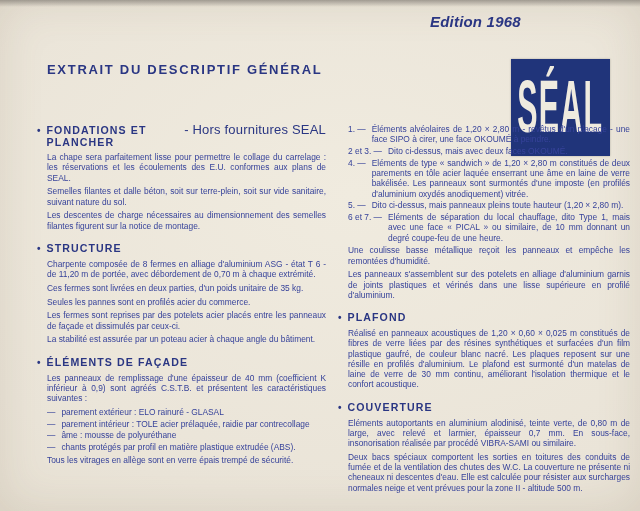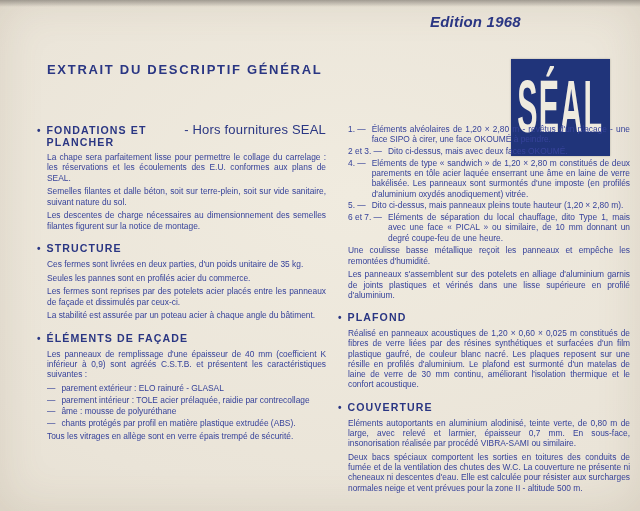--- a/index.html
+++ b/index.html
@@ -84,20 +84,21 @@
         <div class="p">Semelles filantes et dalle béton, soit sur terre-plein, soit sur vide sanitaire, suivant nature du sol.</div>
         <div class="p">Les descentes de charge nécessaires au dimensionnement des semelles filantes figurent sur la notice de montage.</div>
       </div>
     </div>
 
     <div class="section">
       <div class="sec-head">
         <span>STRUCTURE</span>
       </div>
       <div class="blocks">
+        <div class="p">Charpente composée de 8 fermes en alliage d'aluminium ASG - état T 6 - de 11,20 m de portée, avec débordement de 0,70 m à chaque extrémité.</div>
         <div class="p">Ces fermes sont livrées en deux parties, d'un poids unitaire de 35 kg.</div>
         <div class="p">Seules les pannes sont en profilés acier du commerce.</div>
         <div class="p">Les fermes sont reprises par des potelets acier placés entre les panneaux de façade et dissimulés par ceux-ci.</div>
         <div class="p">La stabilité est assurée par un poteau acier à chaque angle du bâtiment.</div>
       </div>
     </div>
 
     <div class="section">
       <div class="sec-head">
         <span>ÉLÉMENTS DE FAÇADE</span>

